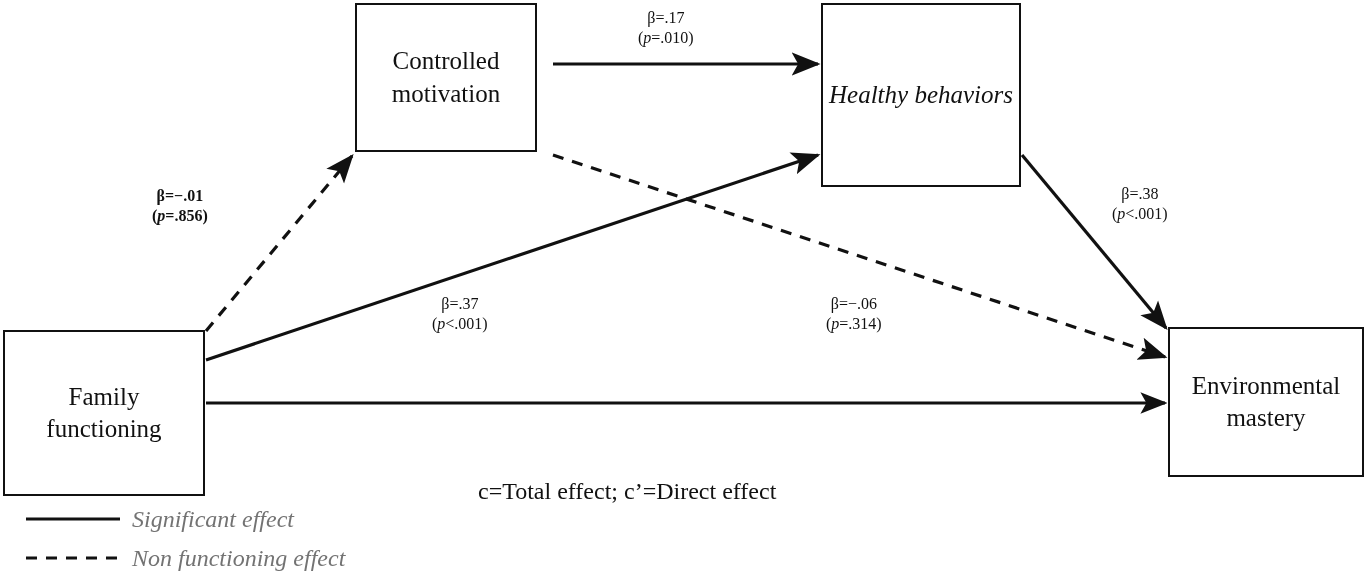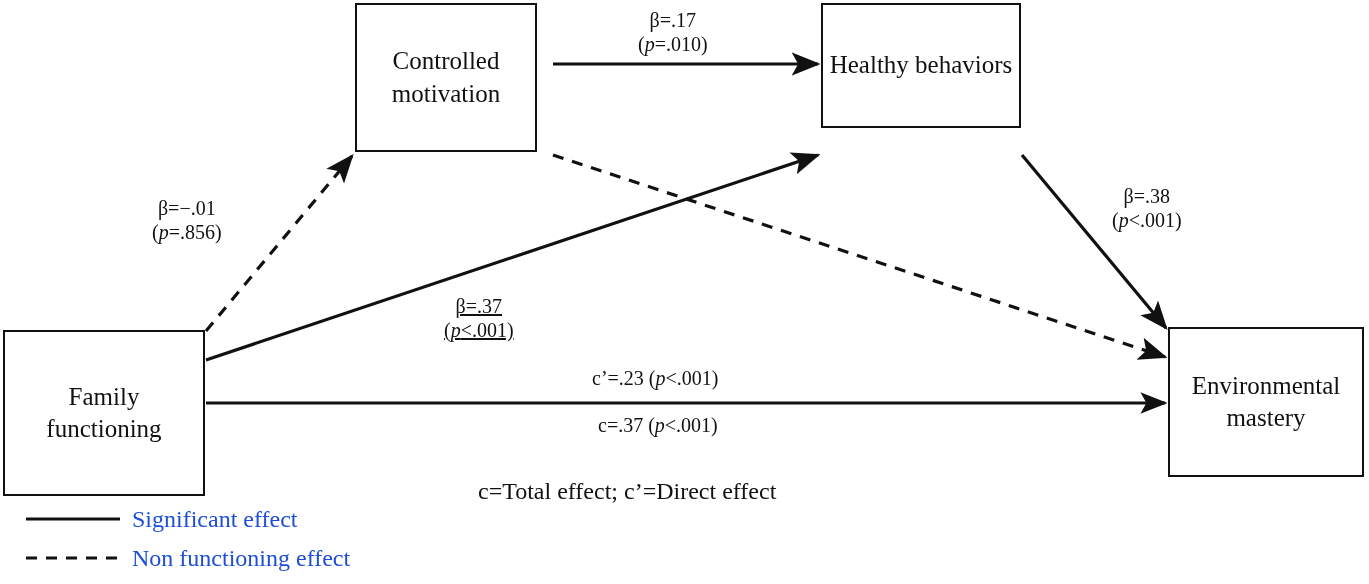--- a/index.html
+++ b/index.html
@@ -38,38 +38,39 @@
     font-size: 25px;
     color: #111111;
   }
   .node-label {
     display: block;
     padding: 0 6px;
   }
   .edge-label {
     position: absolute;
     text-align: center;
-    font-size: 20px;
+    font-size: 16px;
     line-height: 1.22;
     color: #111111;
     white-space: nowrap;
   }
   .edge-label .ln { display: block; }
   .edge-label i { font-style: italic; }
   .caption-note {
     position: absolute;
     font-size: 24px;
     color: #111111;
     white-space: nowrap;
   }
   .legend-text {
     position: absolute;
     font-size: 24px;
     white-space: nowrap;
-    color: #1d4ed8;
+    color: #737373;
+    font-style: italic;
   }
 </style>
 </head>
 <body>
 
 <div id="diagram-root">
 
   <svg id="diagram-svg" viewBox="0 0 1369 584">
     <defs>
       <marker id="arrowhead" markerWidth="9" markerHeight="8" refX="8.2" refY="4" orient="auto" markerUnits="strokeWidth">
@@ -100,61 +101,59 @@
     </span>
   </div>
 
   <div class="node-box" style="left:355px; top:3px; width:182px; height:149px;">
     <span class="node-label">
       <span class="ln">Controlled</span>
       <span class="ln">motivation</span>
     </span>
   </div>
 
-  <div class="node-box" style="left:821px; top:3px; width:200px; height:125px;">
+  <div class="node-box" style="left:821px; top:3px; width:200px; height:184px;font-style:italic;">
     <span class="node-label">
       <span class="ln">Healthy</span>
       <span class="ln">behaviors</span>
     </span>
   </div>
 
   <div class="node-box" style="left:1168px; top:327px; width:196px; height:150px;align-items:center;">
     <span class="node-label">
       <span class="ln">Environmental</span>
       <span class="ln">mastery</span>
     </span>
   </div>
 
-  <div class="edge-label" style="left:152px; top:196px;">
+  <div class="edge-label" style="left:152px; top:186px;font-weight:bold;">
     <span class="ln">β=−.01</span>
     <span class="ln"><span>(</span><i>p</i><span>=.856)</span></span>
   </div>
 
   <div class="edge-label" style="left:638px; top:8px;">
     <span class="ln">β=.17</span>
     <span class="ln"><span>(</span><i>p</i><span>=.010)</span></span>
   </div>
 
-  <div class="edge-label" style="left:444px; top:294px;text-decoration:underline;">
+  <div class="edge-label" style="left:432px; top:294px;">
     <span class="ln">β=.37</span>
     <span class="ln"><span>(</span><i>p</i><span>&lt;.001)</span></span>
   </div>
 
+  <div class="edge-label" style="left:826px; top:294px;">
+    <span class="ln">β=−.06</span>
+    <span class="ln"><span>(</span><i>p</i><span>=.314)</span></span>
+  </div>
 
   <div class="edge-label" style="left:1112px; top:184px;">
     <span class="ln">β=.38</span>
     <span class="ln"><span>(</span><i>p</i><span>&lt;.001)</span></span>
   </div>
 
-  <div class="edge-label" style="left:592px; top:366px;">
-    <span class="ln"><span>c’=.23 (</span><i>p</i><span>&lt;.001)</span></span>
-  </div>
 
-  <div class="edge-label" style="left:598px; top:413px;">
-    <span class="ln"><span>c=.37 (</span><i>p</i><span>&lt;.001)</span></span>
-  </div>
 
   <div class="caption-note" style="left:478px; top:478px;">c=Total effect; c’=Direct effect</div>
 
   <div class="legend-text" style="left:132px; top:506px;">Significant effect</div>
   <div class="legend-text" style="left:132px; top:545px;">Non functioning effect</div>
 
 </div>
 
 </body></html>

